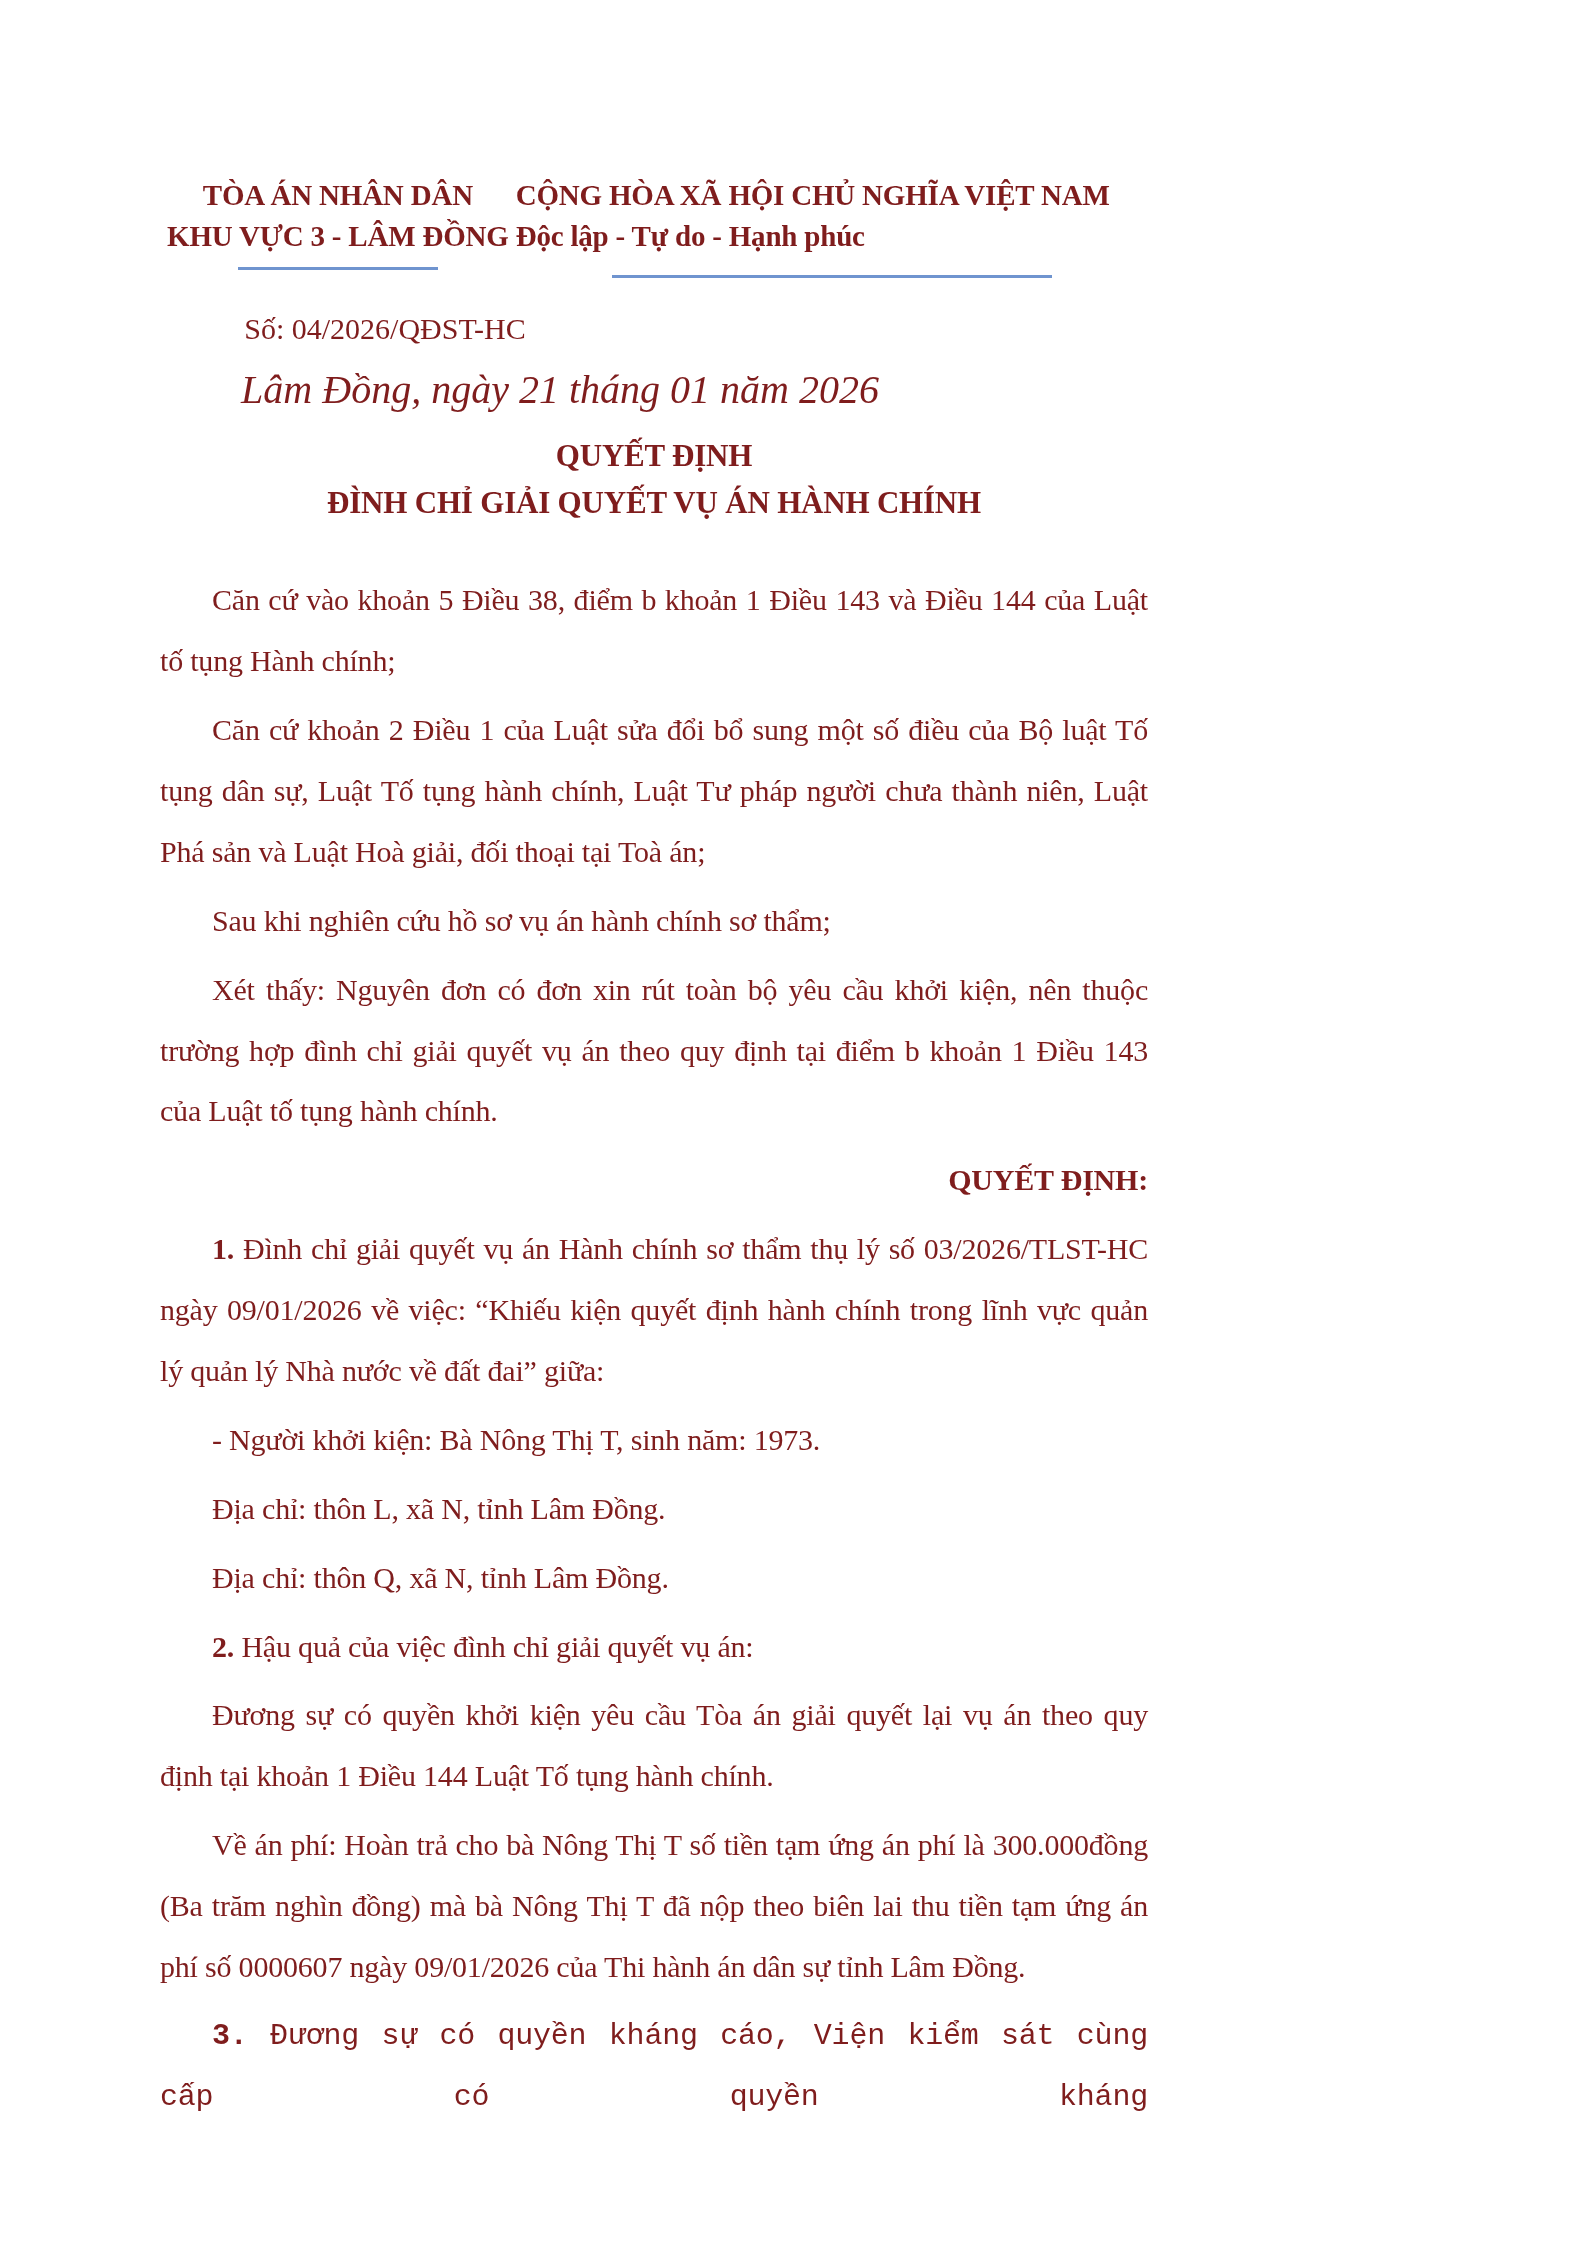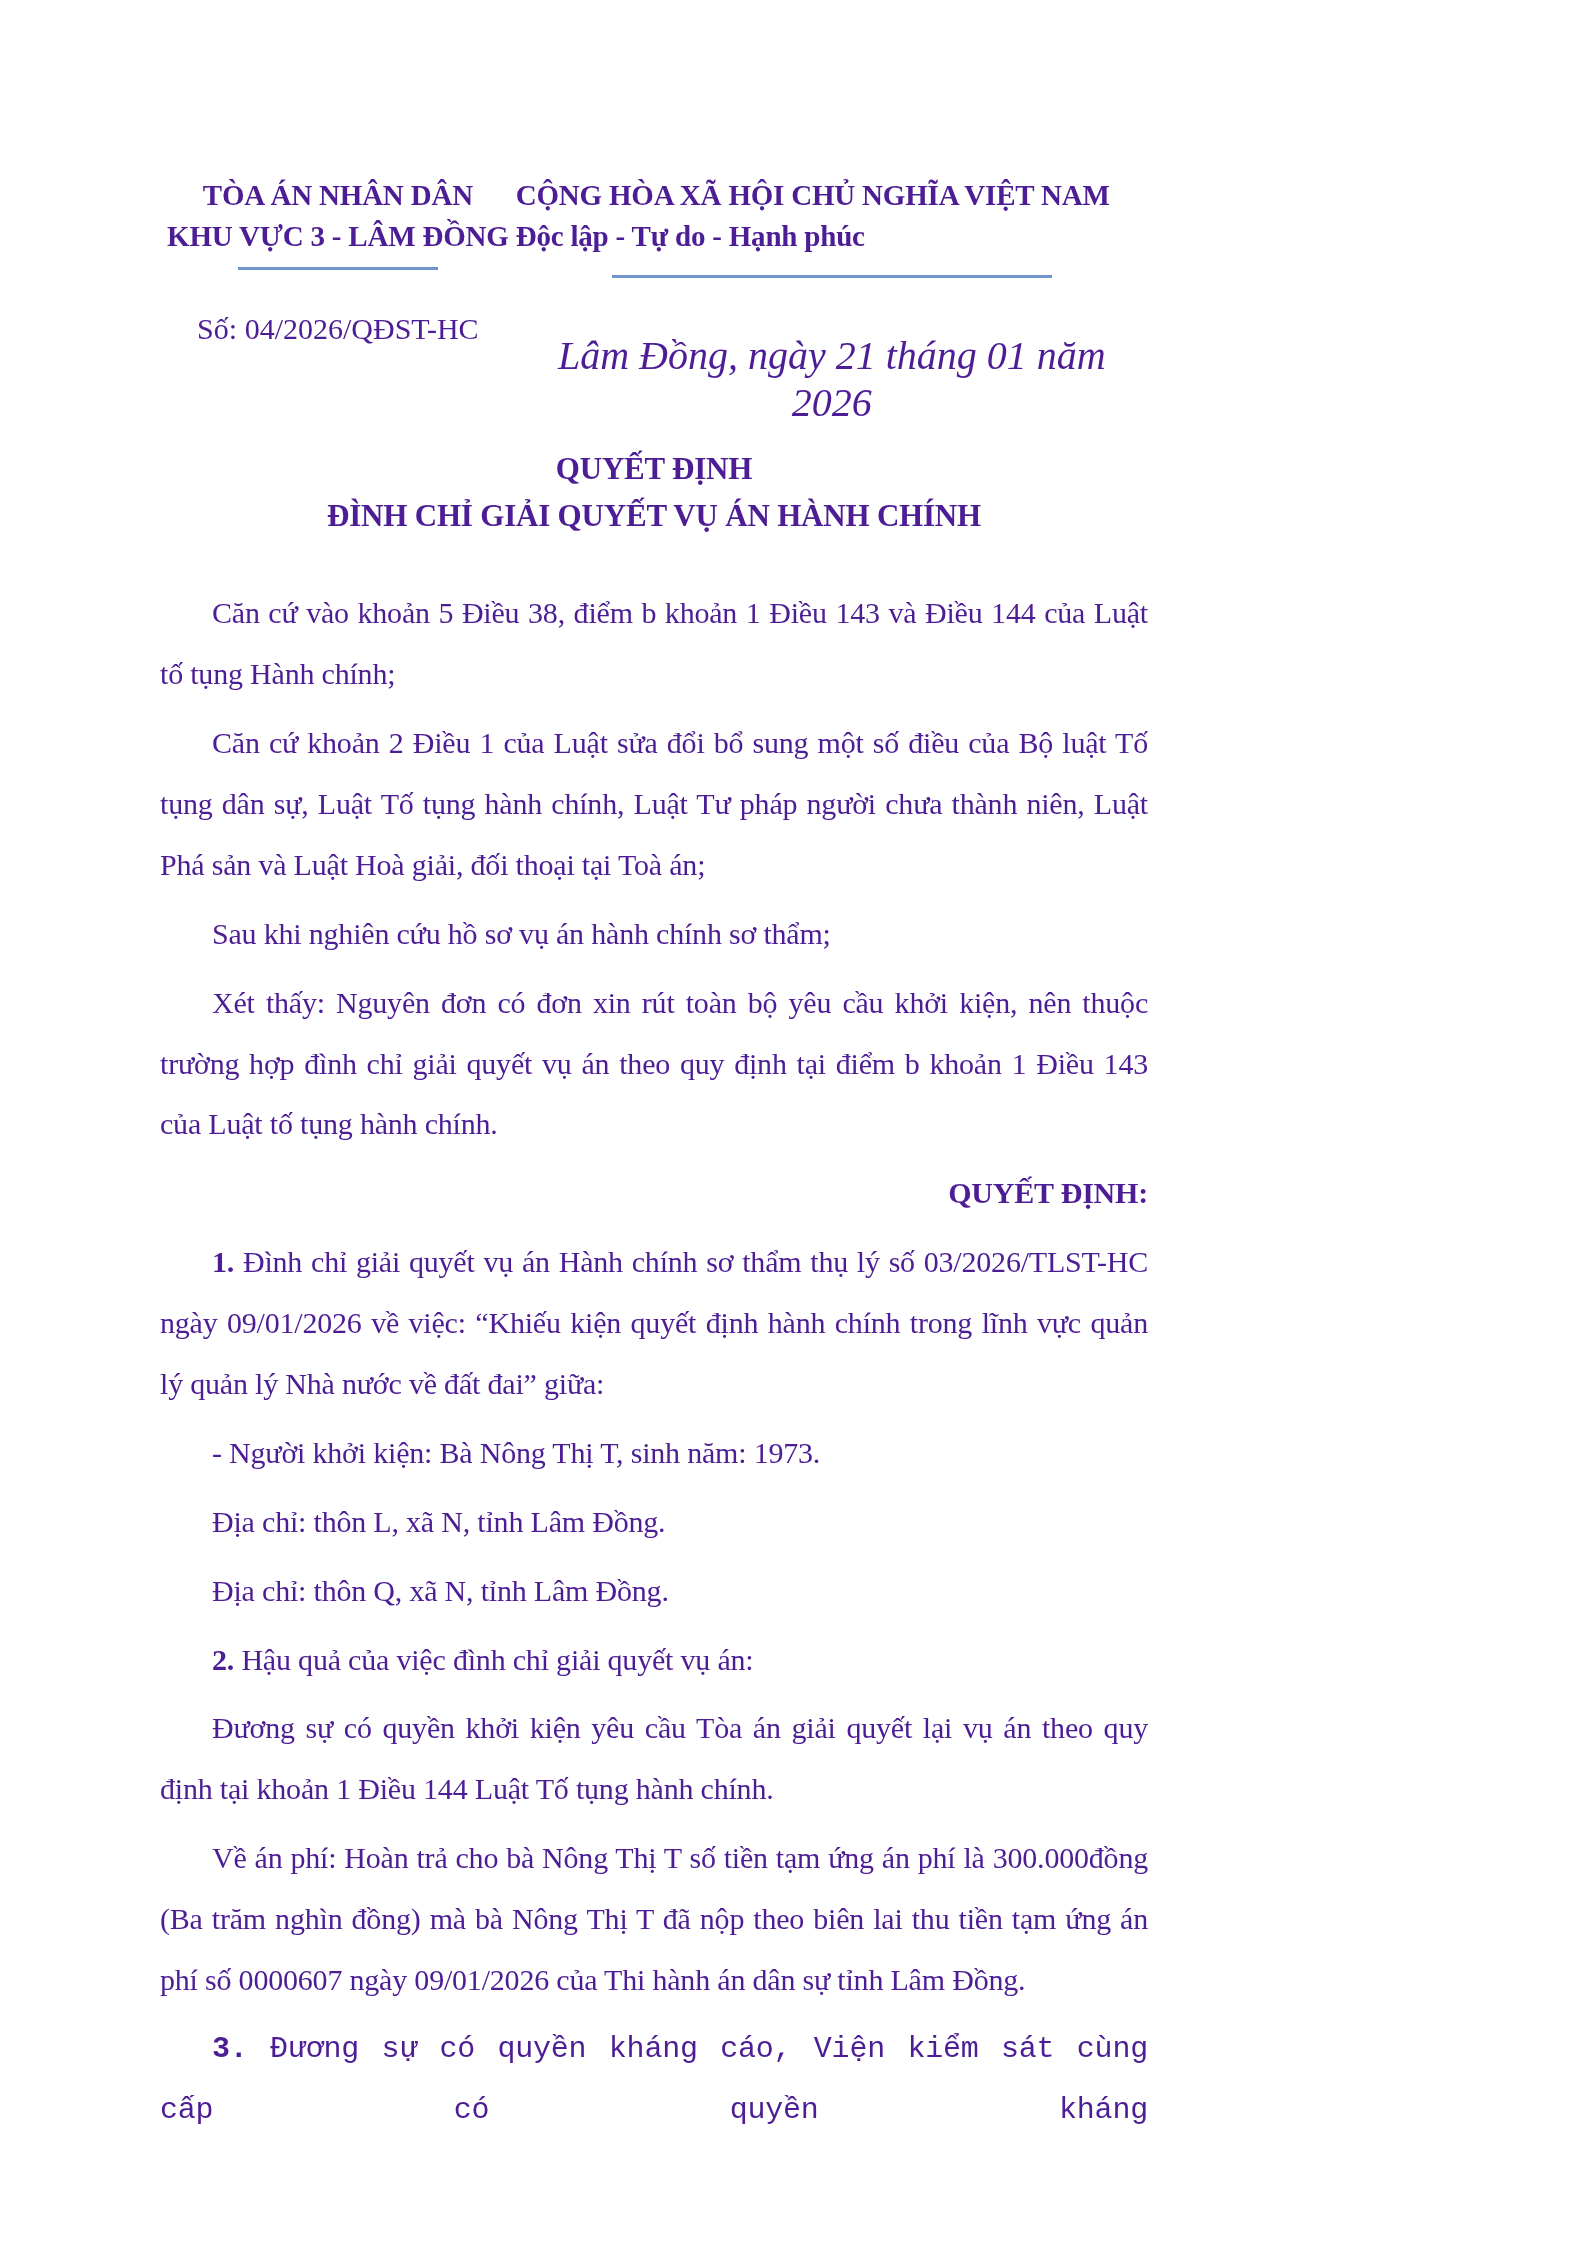--- a/index.html
+++ b/index.html
@@ -1,21 +1,21 @@
 <!DOCTYPE html>
 <html lang="vi"><head>
 <meta charset="utf-8">
 <style>
   html, body { margin: 0; padding: 0; background: #ffffff; }
   .page {
     position: relative;
     width: 1294px;
     height: 2244px;
     background: #ffffff;
-    color: #4c1d95;
+    color: #7f1d1d;
     font-family: "Liberation Serif", "DejaVu Serif", serif;
     overflow: hidden;
     box-sizing: border-box;
     padding: 175px 146px 0 160px;
   }
   
   .header-row { display: flex; justify-content: space-between; align-items: flex-start; }
   .hdr-left {
     width: 450px; text-align: center;
     font-weight: bold; font-size: 29px; line-height: 1.42;
@@ -23,21 +23,21 @@
   }
   .hdr-right {
     width: 800px; text-align: left;
     font-weight: bold; font-size: 29px; line-height: 1.42;
     letter-spacing: -0.2px;
   }
   .rule { height: 3px; background: #6f94cf; }
   .rule-left  { width: 200px; margin: 10px auto 0; }
   .rule-right { width: 440px; margin: 18px auto 0; }
   
-  .num-row { display: flex; justify-content: space-between; margin-top: 34px; }
+  .num-row { display: flex; justify-content: space-between; margin-top: 34px; flex-direction: column; }
   .case-number { width: 450px; text-align: center; font-size: 30px; }
   .date-line   { width: 800px; text-align: center; font-size: 40px; font-style: italic; margin-top: 20px; }
   
   .doc-title {
     margin-top: 20px; text-align: center;
     font-weight: bold; font-size: 31px; line-height: 1.5;
     letter-spacing: -0.2px;
   }
   
   .doc-body {

